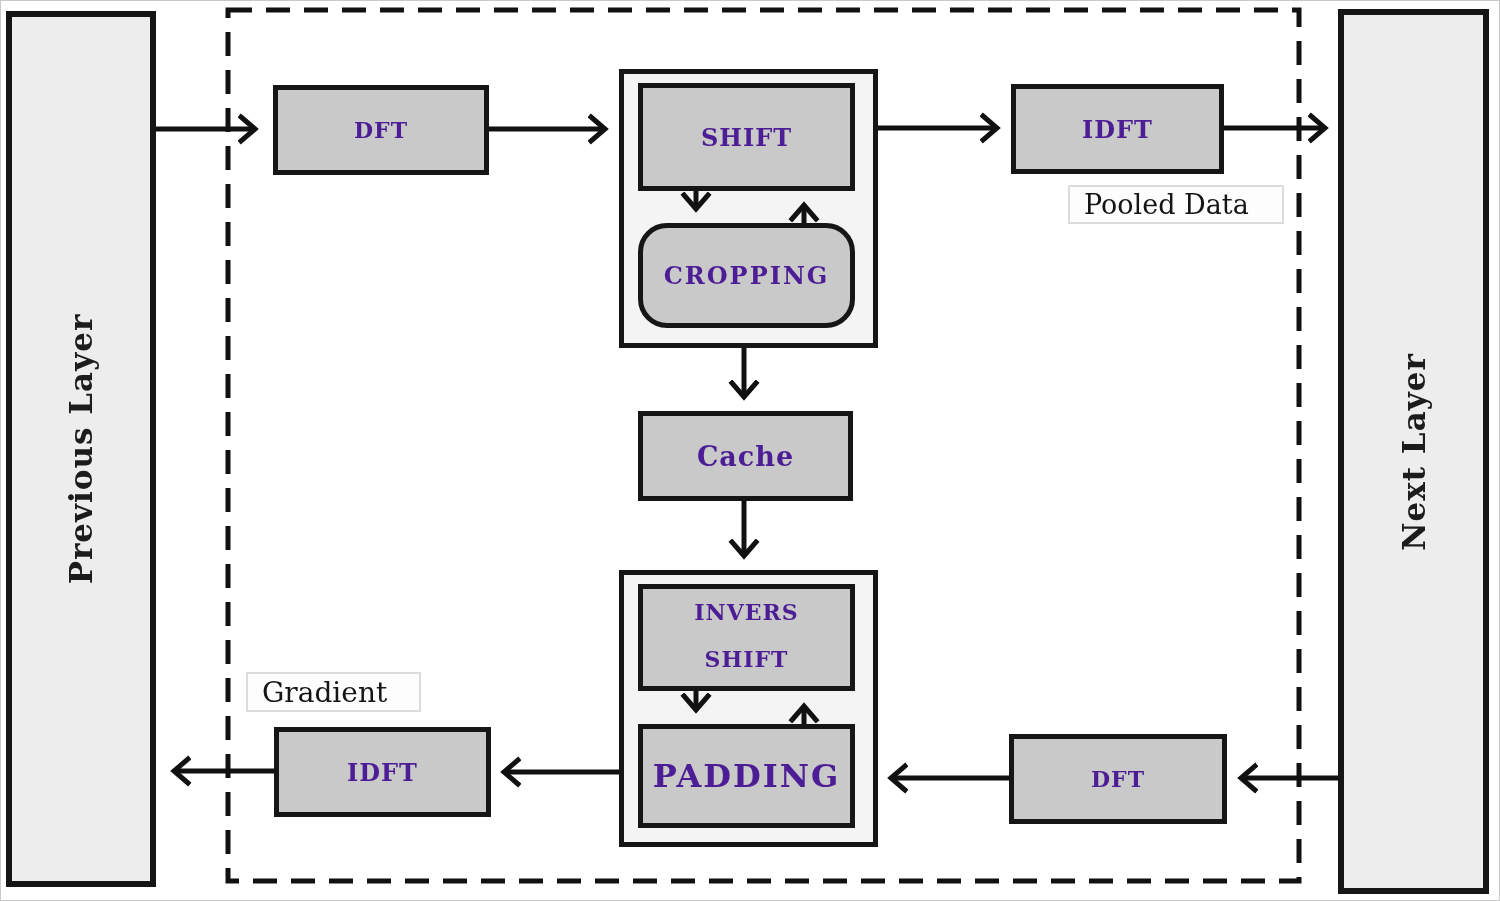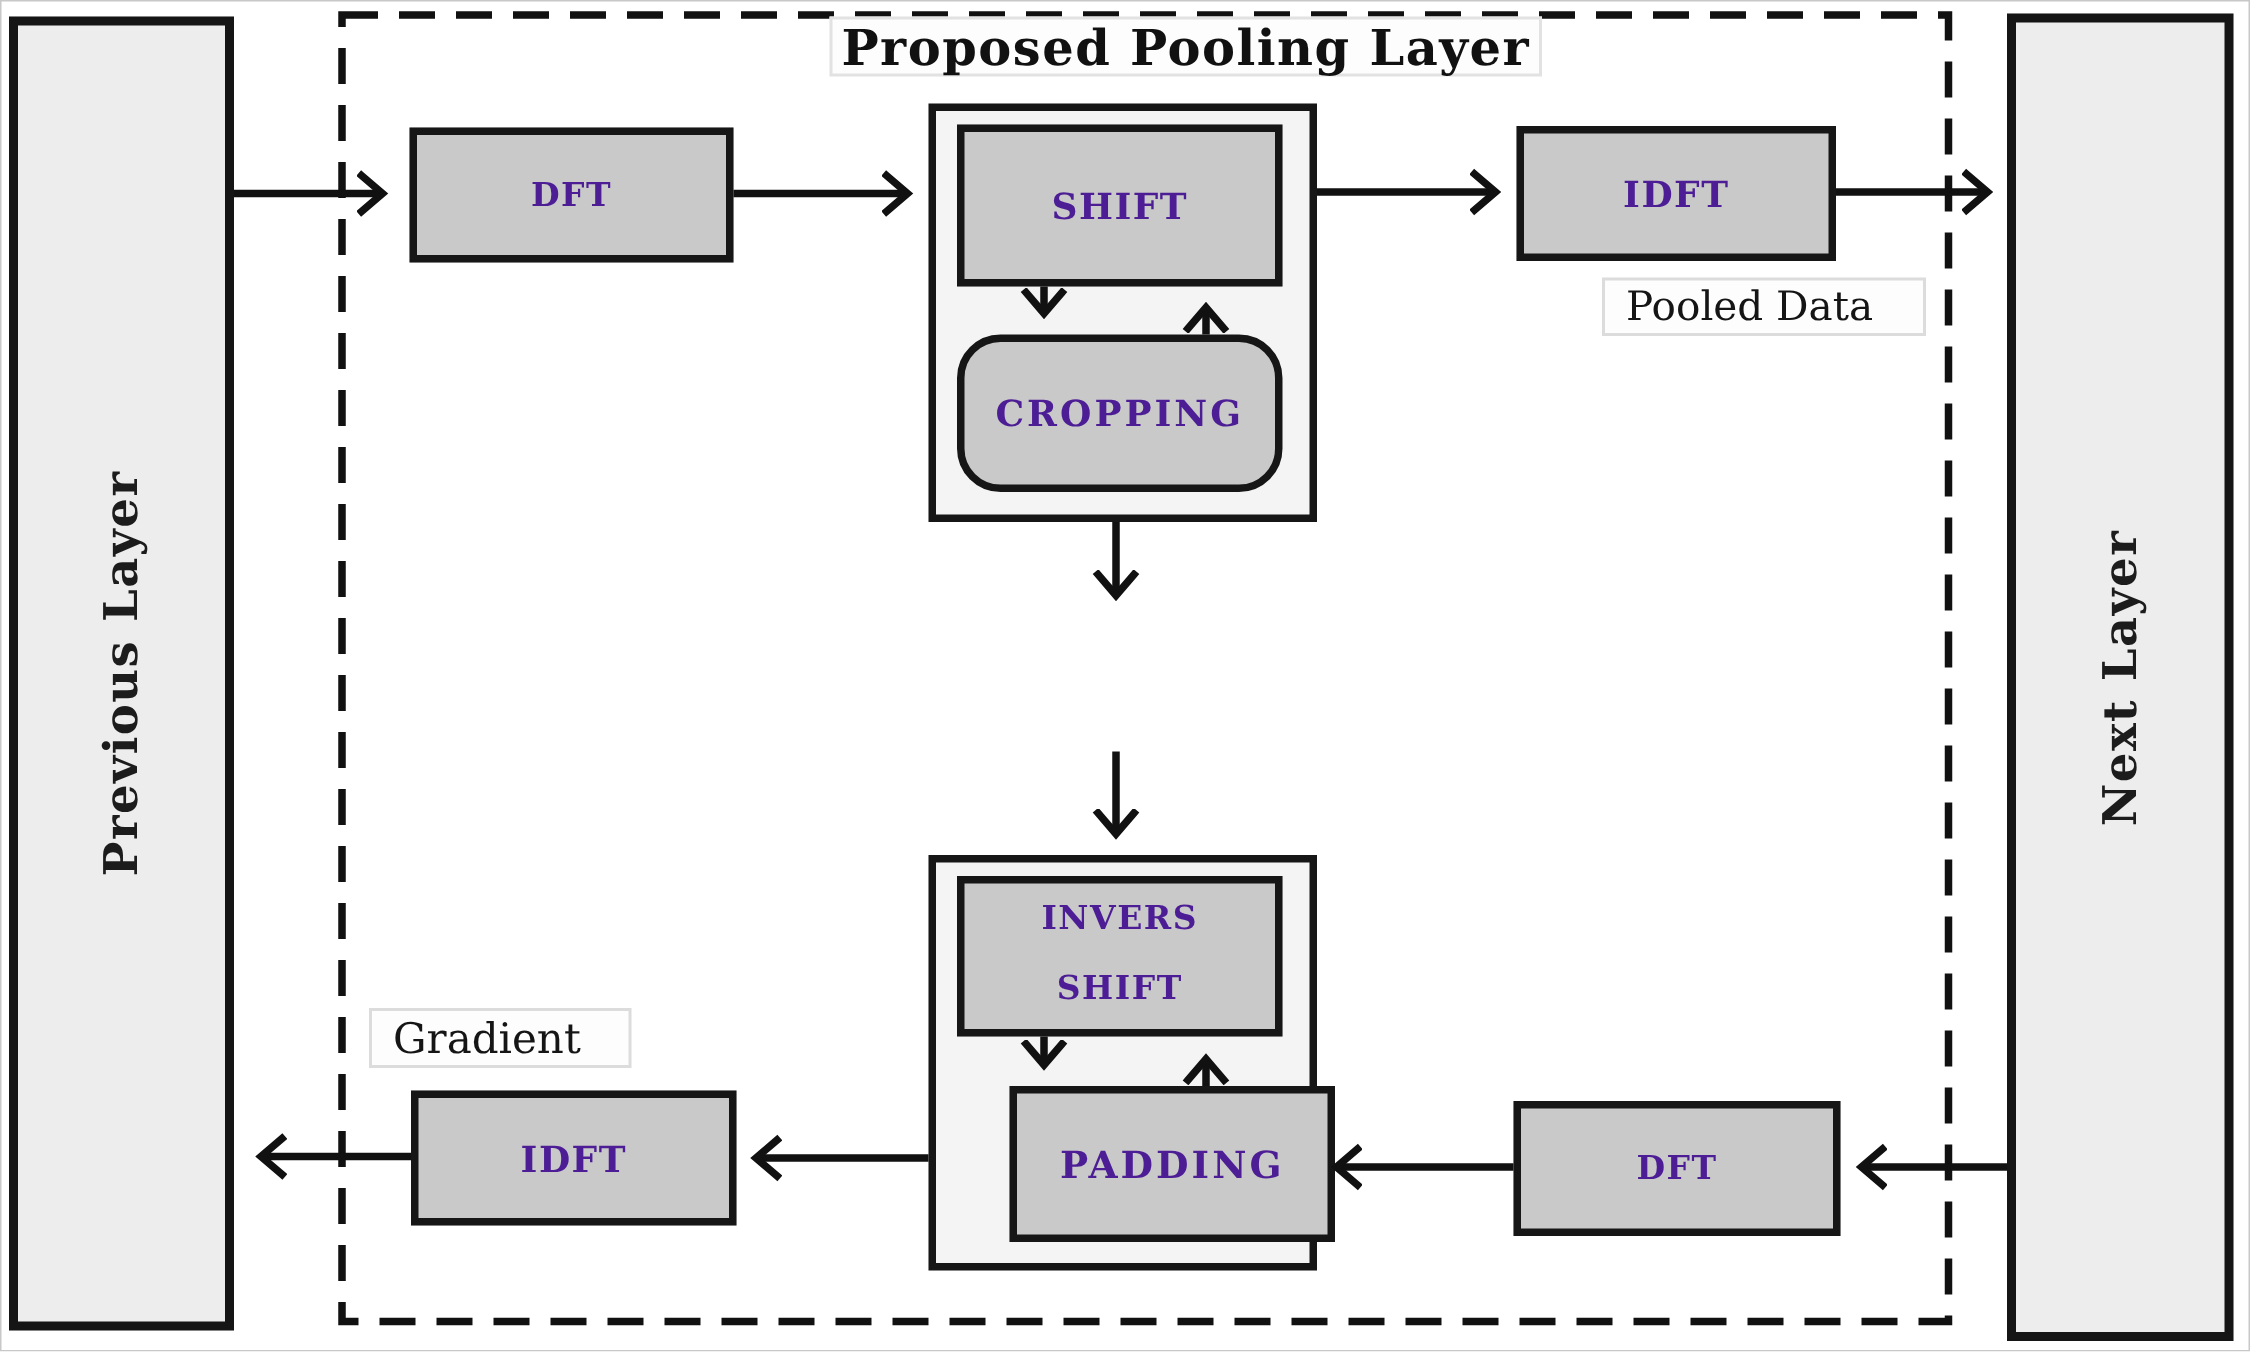--- a/index.html
+++ b/index.html
@@ -43,54 +43,54 @@
   #title{left:552px;top:10px;width:475px;height:40px;}
   #dft-top{left:272px;top:84px;width:216px;height:90px;font-size:22px;}
   #group-top{left:618px;top:68px;width:259px;height:279px;}
   #shift-box{left:14px;top:9px;width:217px;height:108px;font-size:24px;}
   #cropping-box{left:14px;top:149px;width:217px;height:105px;font-size:24px;letter-spacing:2px;border-radius:29px;}
   #idft-top{left:1010px;top:83px;width:213px;height:90px;font-size:24px;}
   #pooled-data{left:1067px;top:184px;width:216px;height:39px;font-size:27px;font-weight:normal;}
   #cache-box{left:637px;top:410px;width:215px;height:90px;font-size:27px;}
   #group-bottom{left:618px;top:569px;width:259px;height:277px;}
   #invers-box{left:14px;top:9px;width:217px;height:107px;font-size:22px;}
-  #padding-box{left:14px;top:149px;width:217px;height:104px;font-size:25px;letter-spacing:2px;margin-left:35px;}
+  #padding-box{left:14px;top:149px;width:217px;height:104px;font-size:32px;letter-spacing:2px;}
   #gradient{left:245px;top:671px;width:175px;height:40px;font-size:28px;font-weight:normal;text-align:center;}
   #idft-bottom{left:273px;top:726px;width:217px;height:90px;font-size:24px;}
   #dft-bottom{left:1008px;top:733px;width:218px;height:90px;font-size:22px;}
 </style>
 </head>
 <body>
 
 <div class="canvas">
 
   <svg class="layer">
     <rect x="227" y="9" width="1071" height="871" fill="none" stroke="#111111" stroke-width="5" stroke-dasharray="24 14"></rect>
   </svg>
 
   <div class="panel" id="prev-panel">
     <span class="vlabel">Previous Layer</span>
   </div>
   <div class="panel" id="next-panel">
     <span class="vlabel">Next Layer</span>
   </div>
 
-  <div class="titlebox" id="title">Proposed Pooling Layer</div>
 
   <div class="block" id="dft-top">DFT</div>
 
   <div class="group" id="group-top">
     <div class="block" id="shift-box">SHIFT</div>
     <div class="block" id="cropping-box">CROPPING</div>
   </div>
 
   <div class="block" id="idft-top">IDFT</div>
 
   <div class="labelbox" id="pooled-data">Pooled Data</div>
 
+  <div class="block" id="cache-box">Cache</div>
 
   <div class="group" id="group-bottom">
     <div class="block twoline" id="invers-box">
       <span>INVERS</span>
       <span>SHIFT</span>
     </div>
     <div class="block" id="padding-box">PADDING</div>
   </div>
 
   <div class="labelbox" id="gradient">Gradient</div>

